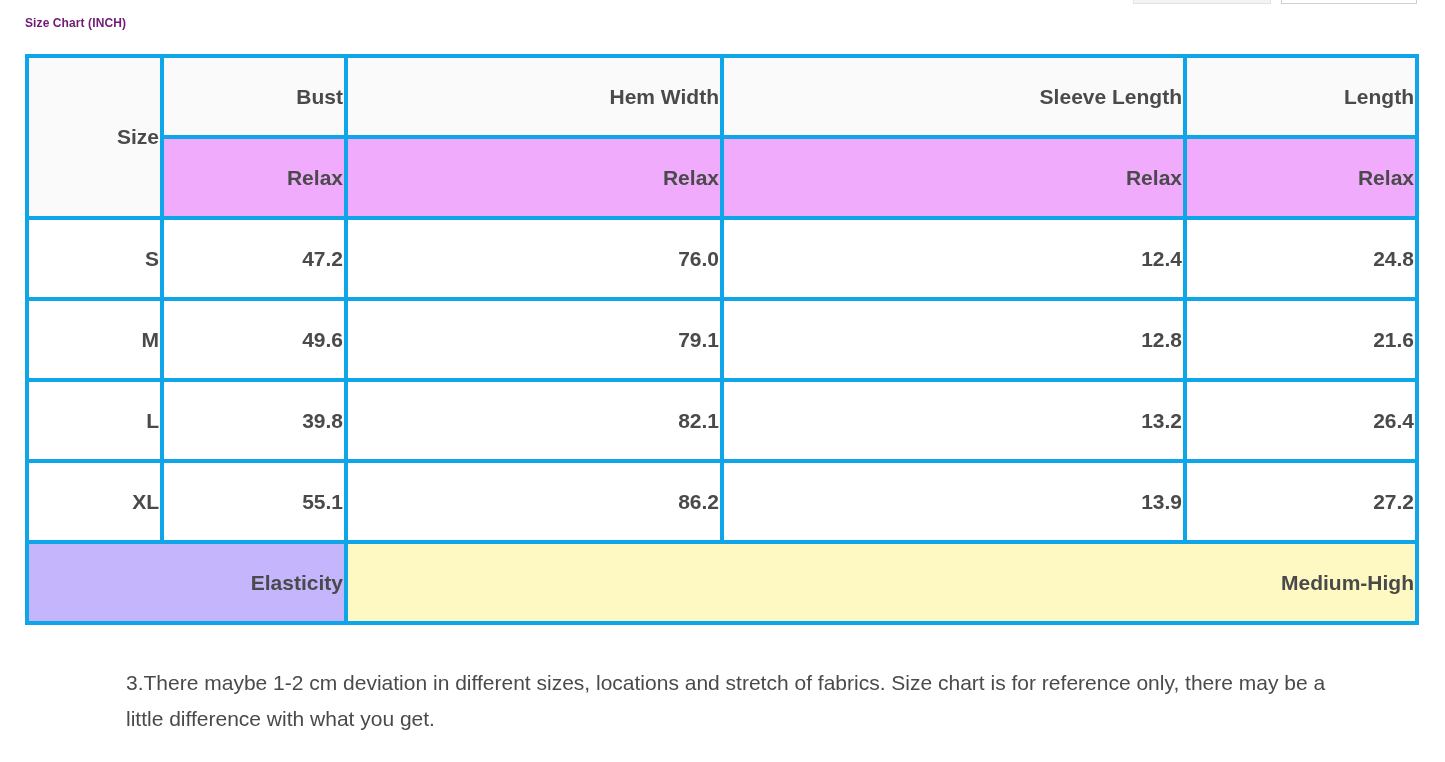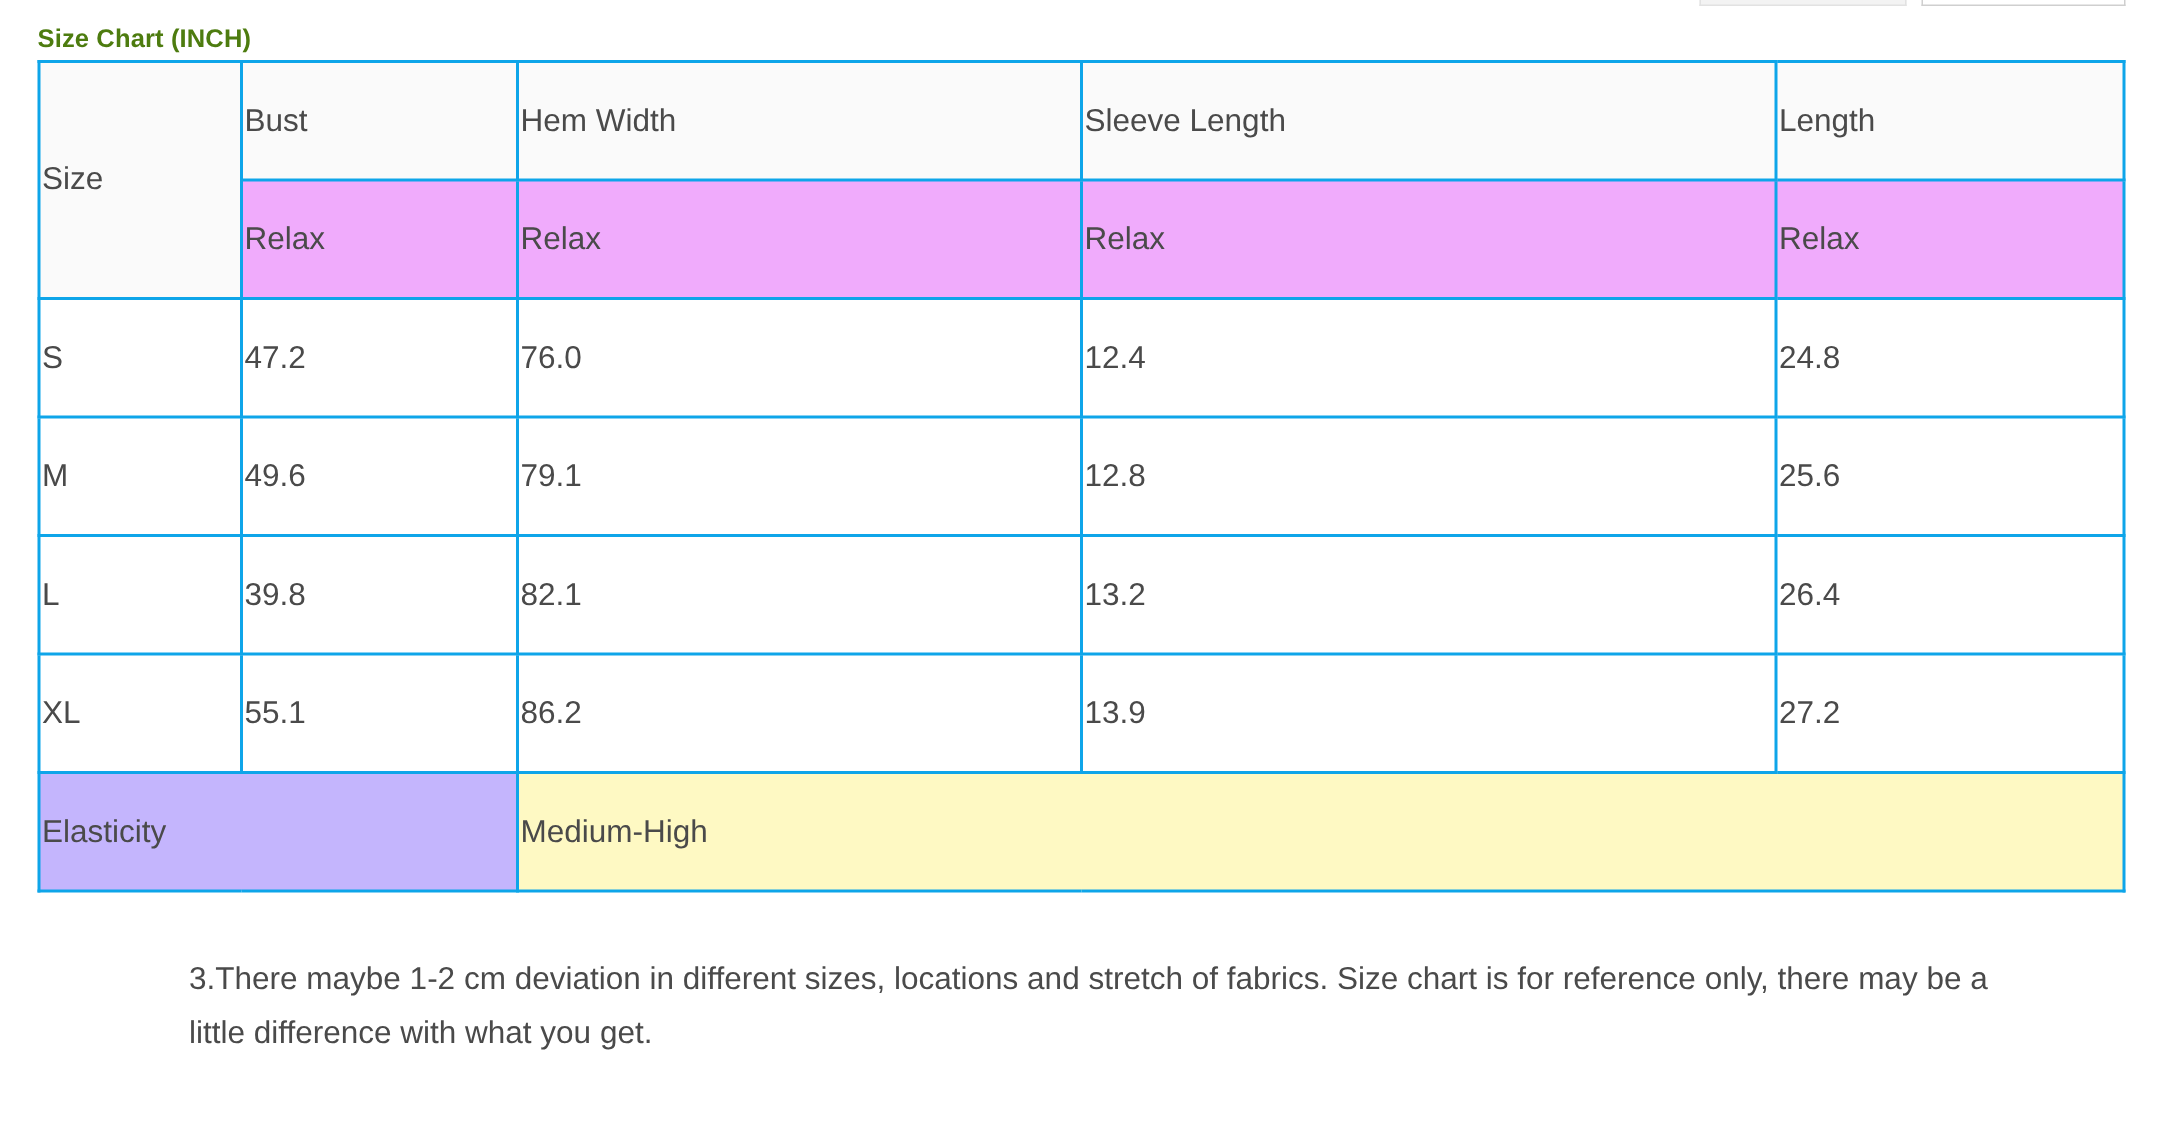--- a/index.html
+++ b/index.html
@@ -34,39 +34,39 @@
   }
   .top-strip .chip.a { left: 1133px; width: 136px; }
   .top-strip .chip.b { left: 1281px; width: 134px; background:#ffffff; border-color:#cfcfcf;}
 
   .page {
     padding: 16px 0 0 25px;
     box-sizing: border-box;
   }
 
   .chart-title {
-    font-size: 17px;
+    font-size: 12px;
     font-weight: bold;
-    color: #4d7c0f;
-    margin: 0 0 4px 0;
+    color: #701a75;
+    margin: 0 0 24px 0;
     letter-spacing: 0.1px;
   }
 
   table.size-chart {
     border-collapse: collapse;
     width: 1390px;
     table-layout: fixed;
     font-size: 21px;
     color: #4a4a4a;
   }
   table.size-chart td {
-    border: 2px solid #0ea5e9;
-    text-align: left;
+    border: 4px solid #0ea5e9;
+    text-align: right;
     vertical-align: middle;
-    font-weight: 400;
+    font-weight: 700;
   }
   .hdr-cell {
     background: #fafafa;
     height: 75px;
   }
   .size-cell {
     background: #fafafa;
     height: 150px;
     font-size: 21px;
   }
@@ -152,21 +152,21 @@
         <td class="data-cell">47.2</td>
         <td class="data-cell">76.0</td>
         <td class="data-cell">12.4</td>
         <td class="data-cell">24.8</td>
       </tr>
       <tr>
         <td class="data-cell">M</td>
         <td class="data-cell">49.6</td>
         <td class="data-cell">79.1</td>
         <td class="data-cell">12.8</td>
-        <td class="data-cell">25.6</td>
+        <td class="data-cell">21.6</td>
       </tr>
       <tr>
         <td class="data-cell">L</td>
         <td class="data-cell">39.8</td>
         <td class="data-cell">82.1</td>
         <td class="data-cell">13.2</td>
         <td class="data-cell">26.4</td>
       </tr>
       <tr>
         <td class="data-cell">XL</td>

